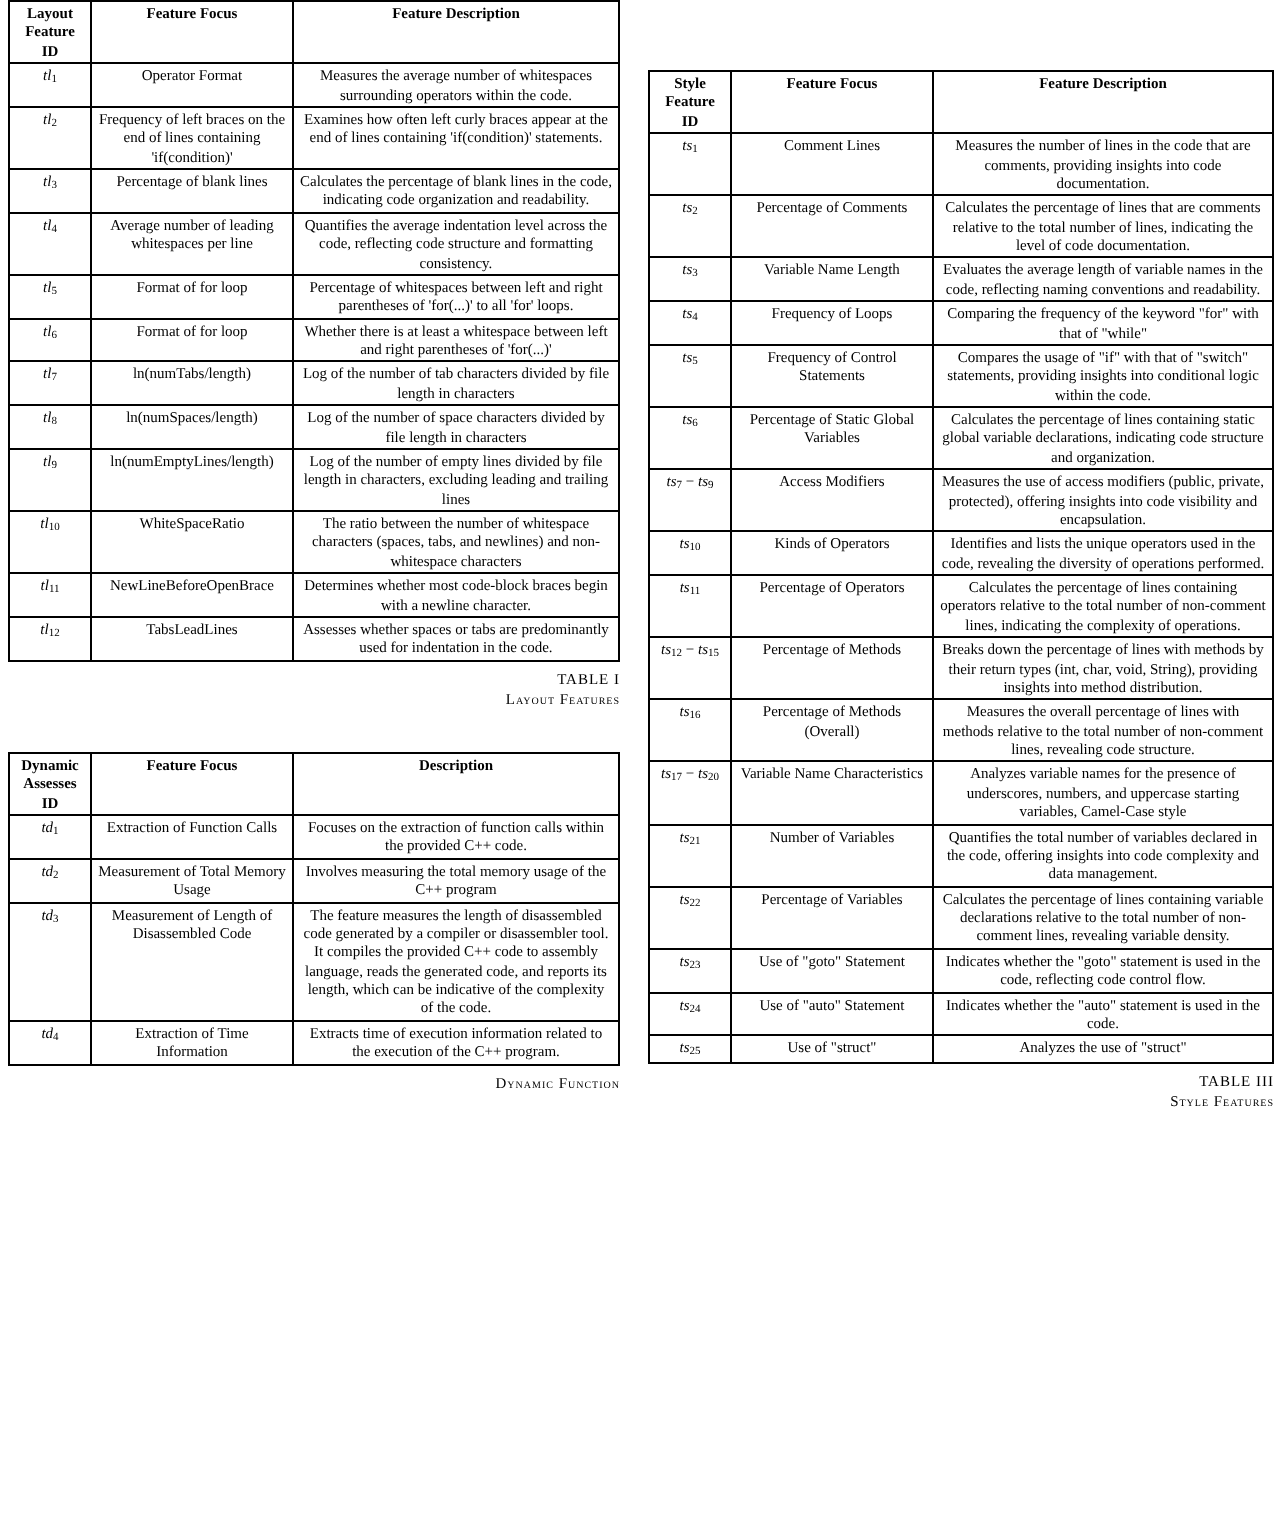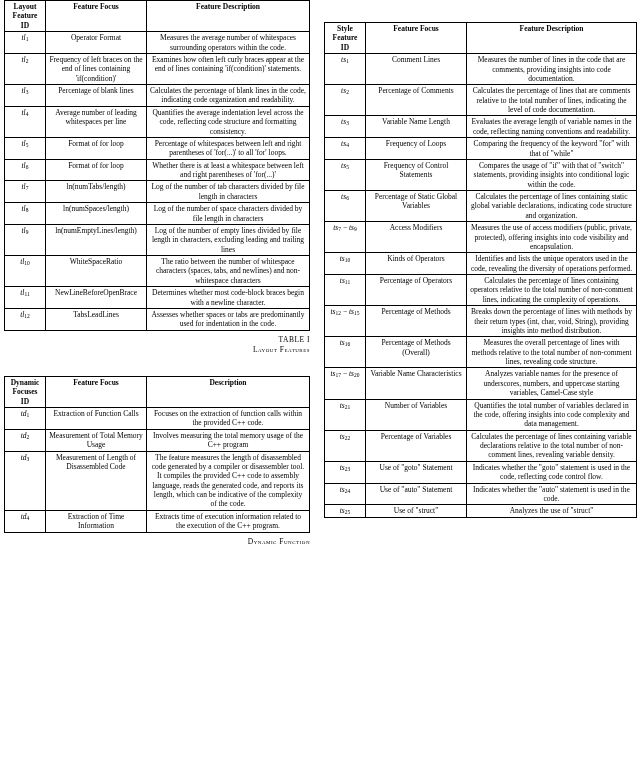--- a/index.html
+++ b/index.html
@@ -13,21 +13,21 @@
     overflow: hidden;
     position: relative;
     font-family: "Liberation Serif", serif;
     color: #000;
   }
   .col {
     position: absolute;
     top: 0;
   }
   .col-left  { left: 4px;  width: 306px; }
-  .col-right { left: 324px; width: 313px; padding-top: 22px; }
+  .col-right { left: 324px; width: 313px; padding-top: 35px; }
 
   table {
     border-collapse: collapse;
     width: 100%;
     table-layout: fixed;
   }
   th, td {
     border: 1px solid #000;
     font-size: 7.5px;
     line-height: 1.25;
@@ -136,21 +136,21 @@
   <div class="caption">
     <div class="cap-num">TABLE I</div>
     <div class="cap-title">Layout Features</div>
   </div>
 
   <div class="tbl-gap"></div>
 
   <table>
     <thead>
         <tr>
-          <th class="c-id">Dynamic Focuses ID</th>
+          <th class="c-id">Dynamic Assesses ID</th>
           <th class="c-focus">Feature Focus</th>
           <th class="c-desc">Description</th>
         </tr>
       </thead>
     <tbody>
         <tr>
           <td class="c-id"><i>td</i><sub>1</sub></td>
           <td class="c-focus">Extraction of Function Calls</td>
           <td class="c-desc">Focuses on the extraction of function calls within the provided C++ code.</td>
         </tr>
@@ -268,14 +268,18 @@
           <td class="c-focus">Use of "auto" Statement</td>
           <td class="c-desc">Indicates whether the "auto" statement is used in the code.</td>
         </tr>
         <tr>
           <td class="c-id"><i>ts</i><sub>25</sub></td>
           <td class="c-focus">Use of "struct"</td>
           <td class="c-desc">Analyzes the use of "struct"</td>
         </tr>
       </tbody>
   </table>
+  <div class="caption">
+    <div class="cap-num">TABLE III</div>
+    <div class="cap-title">Style Features</div>
+  </div>
 
 </div>
 
 </body></html>

